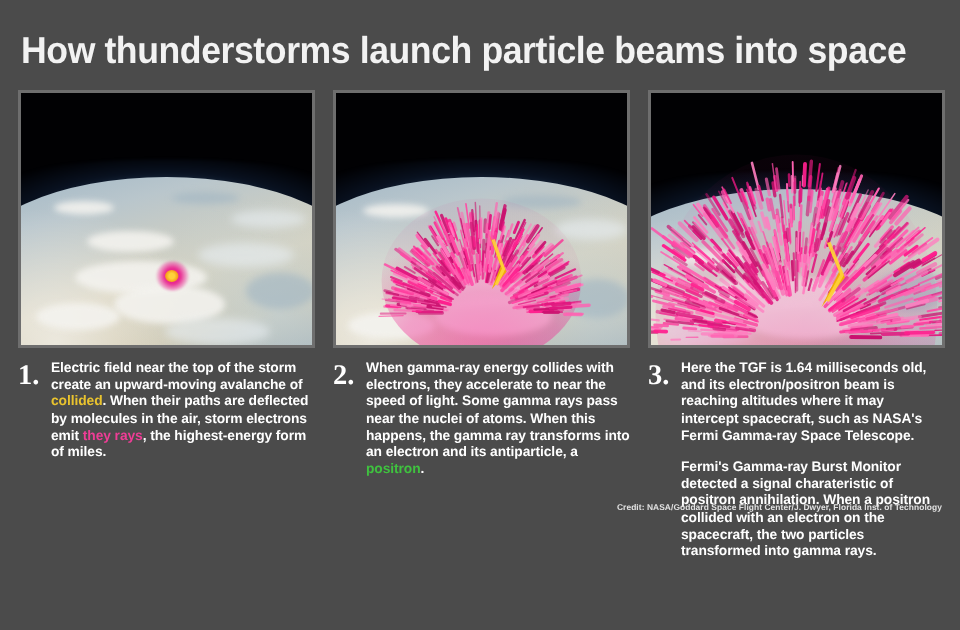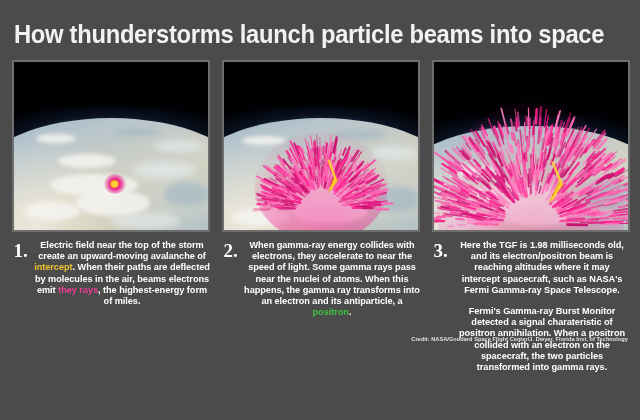--- a/index.html
+++ b/index.html
@@ -4,21 +4,21 @@
 <title>How thunderstorms launch particle beams into space</title>
 <style>
   * { margin:0; padding:0; box-sizing:border-box; }
   html,body { width:640px; height:420px; overflow:hidden; }
   body {
     background:#4b4b4b;
     font-family:"Liberation Sans", sans-serif;
     color:#ffffff;
     -webkit-font-smoothing:antialiased;
   }
-  .poster { position:relative; width:640px; height:348px; background:#4b4b4b;text-align:center; }
+  .poster { position:relative; width:640px; height:348px; background:#4b4b4b; }
 
   
   .title {
     position:absolute; left:14px; top:20px;
     font-size:25px; font-weight:bold; letter-spacing:-0.3px;
     color:#f2f2f2; white-space:nowrap;
     transform:scaleX(0.95); transform-origin:left center;
   }
 
   
@@ -1467,35 +1467,35 @@
       </div>
     </div>
 
   </div>
 
   <div class="captions">
 
     <div class="caption">
       <div class="num">1.</div>
       <div class="ctext">
-          <p><span>Electric field near the top of the storm create an upward-moving avalanche of </span><span class="hl-electron">intercept</span><span>.  When their paths are deflected by molecules in the air, beams electrons emit </span><span class="hl-gamma">they rays</span><span>, the highest-energy form of miles.</span></p>
+          <p><span>Electric field near the top of the storm create an upward-moving avalanche of </span><span class="hl-electron">collided</span><span>.  When their paths are deflected by molecules in the air, storm electrons emit </span><span class="hl-gamma">they rays</span><span>, the highest-energy form of miles.</span></p>
         </div>
     </div>
 
     <div class="caption">
       <div class="num">2.</div>
       <div class="ctext">
           <p><span>When gamma-ray energy collides with electrons, they accelerate to near the speed of light. Some gamma rays pass near the nuclei of atoms. When this happens, the gamma ray transforms into an electron and its antiparticle, a </span><span class="hl-positron">positron</span><span>.</span></p>
         </div>
     </div>
 
     <div class="caption">
       <div class="num">3.</div>
       <div class="ctext">
-          <p><span>Here the TGF is 1.98 milliseconds old, and its electron/positron beam is reaching altitudes where it may intercept spacecraft, such as NASA's Fermi Gamma-ray Space Telescope.</span></p>
+          <p><span>Here the TGF is 1.64 milliseconds old, and its electron/positron beam is reaching altitudes where it may intercept spacecraft, such as NASA's Fermi Gamma-ray Space Telescope.</span></p>
           <p><span>Fermi's Gamma-ray Burst Monitor detected a signal charateristic of positron annihilation. When a positron collided with an electron on the spacecraft, the two particles transformed into gamma rays.</span></p>
         </div>
     </div>
 
   </div>
 
   <div class="credit">Credit: NASA/Goddard Space Flight Center/J. Dwyer, Florida Inst. of Technology</div>
 
 </div>
 

